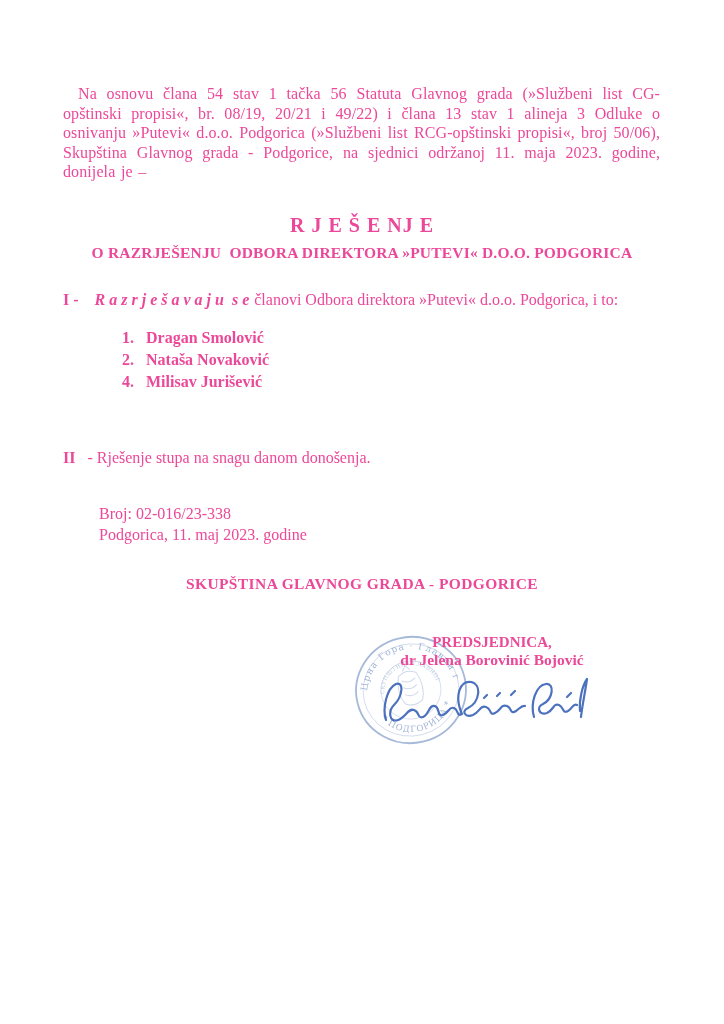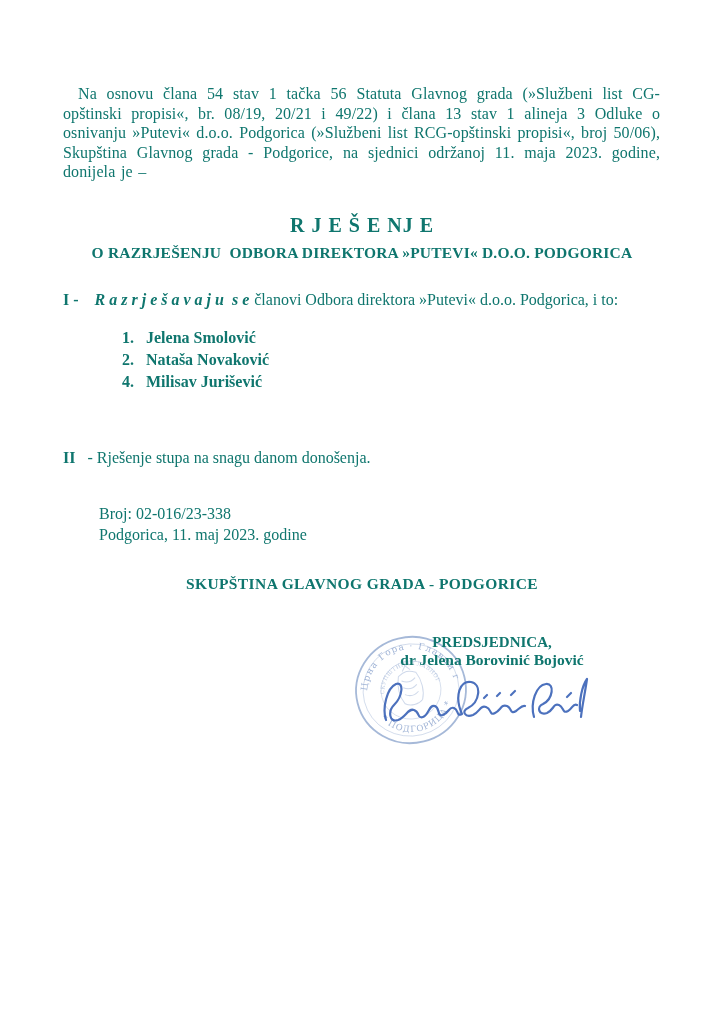--- a/index.html
+++ b/index.html
@@ -2,21 +2,21 @@
 <html><head>
 <meta charset="utf-8">
 <style>
   * { margin:0; padding:0; box-sizing:border-box; }
   html,body { background:#ffffff; }
   .page {
     position:relative;
     width:724px; height:1024px;
     background:#ffffff;
     font-family:"Liberation Serif","DejaVu Serif",serif;
-    color:#0f766e;
+    color:#ec4899;
     overflow:hidden;
   }
   .abs { position:absolute; }
   .intro {
     left:63px; top:84px; width:597px;
     font-size:16px; line-height:19.6px;
     text-align:justify; text-indent:15px;
     word-spacing:1.5px; letter-spacing:0.1px;
     z-index:2;
   }
@@ -91,21 +91,21 @@
   <p class="abs intro">Na osnovu člana 54 stav 1 tačka 56 Statuta Glavnog grada (»Službeni list CG-opštinski propisi«, br. 08/19, 20/21 i 49/22) i člana 13 stav 1 alineja 3 Odluke o osnivanju »Putevi« d.o.o. Podgorica (»Službeni list RCG-opštinski propisi«, broj 50/06), Skupština Glavnog grada - Podgorice, na sjednici održanoj 11. maja 2023. godine, donijela je –</p>
 
   <div class="abs title-block">
     <div class="title-main">R J E Š E NJ E</div>
     <div class="title-sub">O RAZRJEŠENJU  ODBORA DIREKTORA »PUTEVI« D.O.O. PODGORICA</div>
   </div>
 
   <p class="abs section-i"><span class="pfx">I -</span><span class="emph">R a z r j e š a v a j u  s e</span><span>članovi Odbora direktora »Putevi« d.o.o. Podgorica, i to:</span></p>
 
   <ol class="abs members">
-    <li><span class="num">1.</span><span class="mname">Jelena Smolović</span><span class="mnote"></span></li>
+    <li><span class="num">1.</span><span class="mname">Dragan Smolović</span><span class="mnote"></span></li>
     <li><span class="num">2.</span><span class="mname">Nataša Novaković</span><span class="mnote"></span></li>
     <li><span class="num">4.</span><span class="mname">Milisav Jurišević</span><span class="mnote"></span></li>
   </ol>
 
   <p class="abs section-ii"><span class="pfx">II</span><span>- Rješenje stupa na snagu danom donošenja.</span></p>
 
   <div class="abs ref-block">
     <div>Broj: 02-016/23-338</div>
     <div>Podgorica, 11. maj 2023. godine</div>
   </div>

